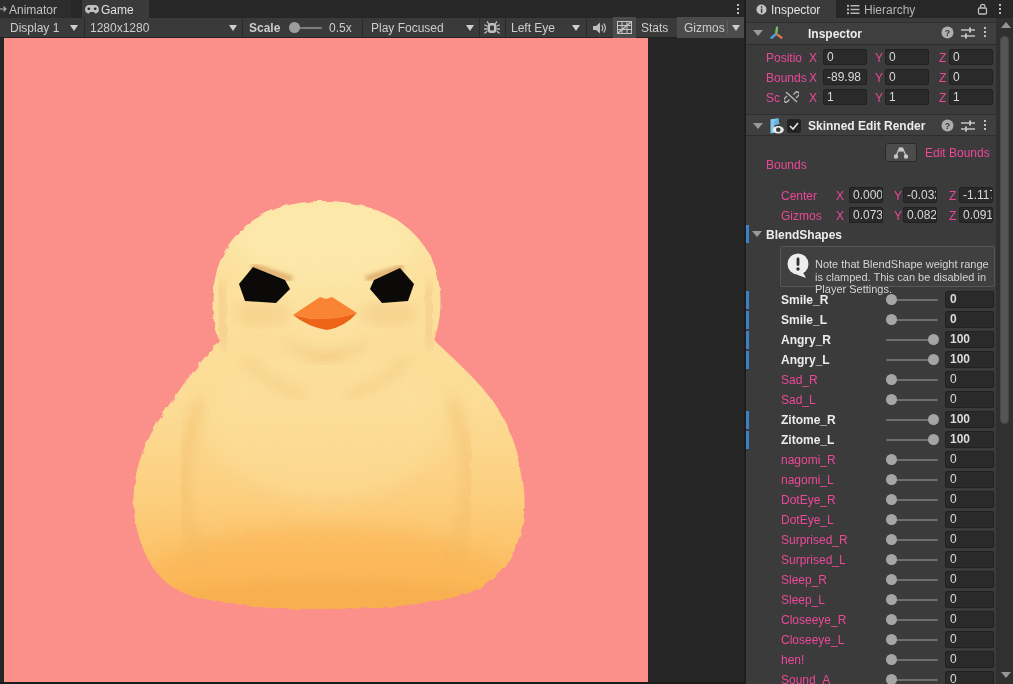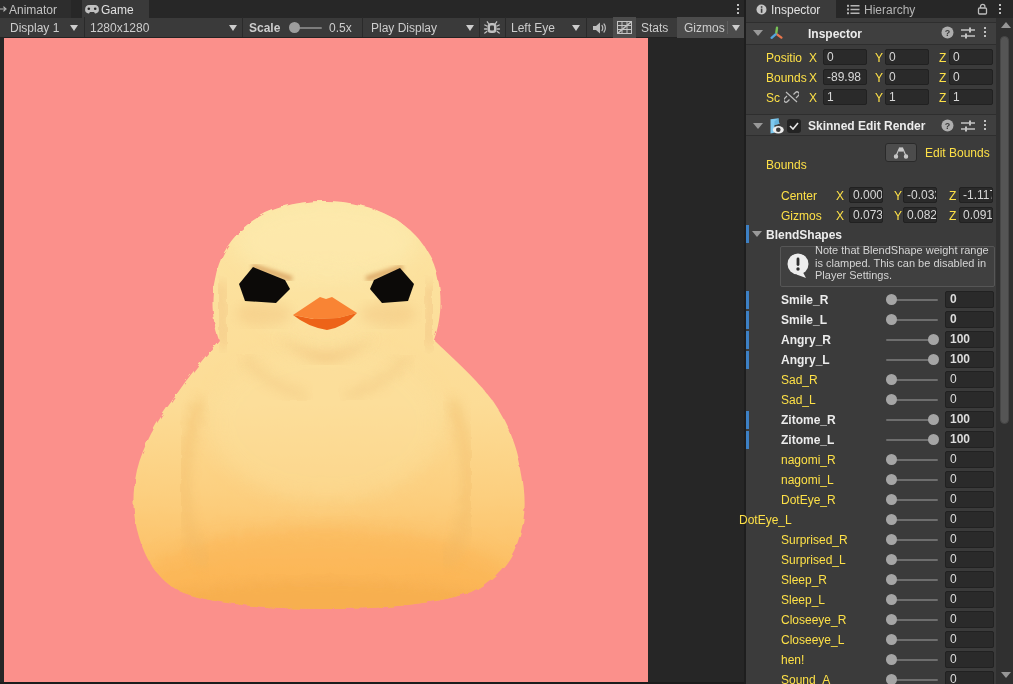--- a/index.html
+++ b/index.html
@@ -3,21 +3,21 @@
 <meta charset="utf-8">
 <style>
   * { margin:0; padding:0; box-sizing:border-box; }
   html,body { width:1013px; height:684px; overflow:hidden; }
   body { font-family:"Liberation Sans", sans-serif; background:#262626; position:relative; }
   .abs { position:absolute; }
   .txt { color:#cdcdcd; font-size:12px; line-height:12px; white-space:nowrap; }
   .tri-d { width:0; height:0; border-left:4.5px solid transparent; border-right:4.5px solid transparent; border-top:6px solid #cdcdcd; }
   .field { position:absolute; height:16px; background:#2a2a2a; border:1px solid #212121; border-radius:2px; color:#d8d8d8; font-size:12px; line-height:14px; padding-left:3px; overflow:hidden; }
   .hdr { position:absolute; left:746px; width:250px; height:22px; background:#3f3f3f; border-top:1px solid #2e2e2e; border-bottom:1px solid #2e2e2e; }
-  .lbl { position:absolute; color:#fde047; font-size:12px; line-height:12px; }
+  .lbl { position:absolute; color:#ec4899; font-size:12px; line-height:12px; }
   .b { font-weight:bold; color:#ececec; }
   .vbox { position:absolute; left:945px; width:49px; height:17px; background:#2a2a2a; border:1px solid #212121; border-radius:2px; color:#dcdcdc; font-size:12px; line-height:15px; padding-left:4px; }
   .bluebar { position:absolute; left:746px; width:3px; background:#3d80c4; }
   .sep { position:absolute; top:17px; width:1px; height:20px; background:#2a2a2a; }
 </style>
 </head>
 <body>
 
 <div class="abs" style="left:0;top:0;width:755px;height:18px;background:#272727;"></div>
 <div class="abs" style="left:746px;top:0;width:267px;height:18px;background:#272727;"></div>
@@ -43,21 +43,21 @@
 <div class="abs tri-d" style="left:70px;top:25px;"></div>
 <div class="sep" style="left:84px;"></div>
 <span class="abs txt" style="left:90px;top:22px;">1280x1280</span>
 <div class="abs tri-d" style="left:229px;top:25px;"></div>
 <div class="sep" style="left:242px;"></div>
 <span class="abs txt" style="left:249px;top:22px;font-weight:bold;">Scale</span>
 <div class="abs" style="left:293px;top:27px;width:29px;height:2px;background:#7d7d7d;border-radius:1px;"></div>
 <div class="abs" style="left:289px;top:22px;width:11px;height:11px;border-radius:50%;background:#9d9d9d;"></div>
 <span class="abs txt" style="left:329px;top:22px;">0.5x</span>
 <div class="sep" style="left:362px;"></div>
-<span class="abs txt" style="left:371px;top:22px;">Play Display</span>
+<span class="abs txt" style="left:371px;top:22px;">Play Focused</span>
 <div class="abs tri-d" style="left:466px;top:25px;"></div>
 <div class="sep" style="left:479px;"></div>
 
 <svg class="abs" style="left:483px;top:20px" width="18" height="16" viewBox="0 0 18 16">
  <g stroke="#c0c0c0" stroke-width="1.3" fill="none" stroke-linecap="round">
   <path d="M5.5 3.5L4.3 1.8M12.5 3.5L13.7 1.8M3.8 6L1.8 5M14.2 6L16.2 5M3.8 9h-2.3M14.2 9h2.3M3.8 11.5L1.8 13M14.2 11.5L16.2 13"></path>
  </g>
  <rect x="4.5" y="3" width="9" height="10" rx="3.5" fill="#c0c0c0"></rect>
  <rect x="7" y="5.5" width="4" height="5" rx="1" fill="#3a3a3a"></rect>
 </svg>
@@ -294,21 +294,21 @@
 <div class="abs" style="left:752px;top:231px;width:0;height:0;border-left:5px solid transparent;border-right:5px solid transparent;border-top:6px solid #999;"></div>
 <span class="lbl b" style="left:766px;top:229px;">BlendShapes</span>
 
 <div class="abs" style="left:780px;top:246px;width:215px;height:41px;background:#404040;border:1px solid #565656;border-radius:2px;"></div>
 <svg class="abs" style="left:785px;top:252px" width="26" height="28" viewBox="0 0 26 28">
   <circle cx="13" cy="12" r="10.5" fill="#ededed"></circle>
   <path d="M17.5 19.5L21 26L11.5 22.5z" fill="#ededed"></path>
   <rect x="11.6" y="5.5" width="2.8" height="8.5" rx="1.4" fill="#2e2e2e"></rect>
   <circle cx="13" cy="17" r="1.7" fill="#2e2e2e"></circle>
 </svg>
-<div class="abs" style="left:815px;top:244px;color:#d4d4d4;font-size:11px;line-height:12.5px;">Note that BlendShape weight range<br>is clamped. This can be disabled in<br>Player Settings.</div>
+<div class="abs" style="left:815px;top:258px;color:#d4d4d4;font-size:11px;line-height:12.5px;">Note that BlendShape weight range<br>is clamped. This can be disabled in<br>Player Settings.</div>
 
 <div class="bluebar" style="top:291px;height:18px;"></div>
 <span class="lbl b" style="left:781px;top:294px;">Smile_R</span>
 <div class="abs" style="left:886px;top:299px;width:52px;height:2px;background:#6e6e6e;border-radius:1px;"></div>
 <div class="abs" style="left:886px;top:294px;width:11px;height:11px;border-radius:50%;background:#a5a5a5;"></div>
 <div class="vbox" style="top:291px;font-weight:bold;">0</div>
 <div class="bluebar" style="top:311px;height:18px;"></div>
 <span class="lbl b" style="left:781px;top:314px;">Smile_L</span>
 <div class="abs" style="left:886px;top:319px;width:52px;height:2px;background:#6e6e6e;border-radius:1px;"></div>
 <div class="abs" style="left:886px;top:314px;width:11px;height:11px;border-radius:50%;background:#a5a5a5;"></div>
@@ -346,21 +346,21 @@
 <div class="abs" style="left:886px;top:454px;width:11px;height:11px;border-radius:50%;background:#a5a5a5;"></div>
 <div class="vbox" style="top:451px;font-weight:normal;">0</div>
 <span class="lbl" style="left:781px;top:474px;">nagomi_L</span>
 <div class="abs" style="left:886px;top:479px;width:52px;height:2px;background:#6e6e6e;border-radius:1px;"></div>
 <div class="abs" style="left:886px;top:474px;width:11px;height:11px;border-radius:50%;background:#a5a5a5;"></div>
 <div class="vbox" style="top:471px;font-weight:normal;">0</div>
 <span class="lbl" style="left:781px;top:494px;">DotEye_R</span>
 <div class="abs" style="left:886px;top:499px;width:52px;height:2px;background:#6e6e6e;border-radius:1px;"></div>
 <div class="abs" style="left:886px;top:494px;width:11px;height:11px;border-radius:50%;background:#a5a5a5;"></div>
 <div class="vbox" style="top:491px;font-weight:normal;">0</div>
-<span class="lbl" style="left:739px;top:514px;">DotEye_L</span>
+<span class="lbl" style="left:781px;top:514px;">DotEye_L</span>
 <div class="abs" style="left:886px;top:519px;width:52px;height:2px;background:#6e6e6e;border-radius:1px;"></div>
 <div class="abs" style="left:886px;top:514px;width:11px;height:11px;border-radius:50%;background:#a5a5a5;"></div>
 <div class="vbox" style="top:511px;font-weight:normal;">0</div>
 <span class="lbl" style="left:781px;top:534px;">Surprised_R</span>
 <div class="abs" style="left:886px;top:539px;width:52px;height:2px;background:#6e6e6e;border-radius:1px;"></div>
 <div class="abs" style="left:886px;top:534px;width:11px;height:11px;border-radius:50%;background:#a5a5a5;"></div>
 <div class="vbox" style="top:531px;font-weight:normal;">0</div>
 <span class="lbl" style="left:781px;top:554px;">Surprised_L</span>
 <div class="abs" style="left:886px;top:559px;width:52px;height:2px;background:#6e6e6e;border-radius:1px;"></div>
 <div class="abs" style="left:886px;top:554px;width:11px;height:11px;border-radius:50%;background:#a5a5a5;"></div>

